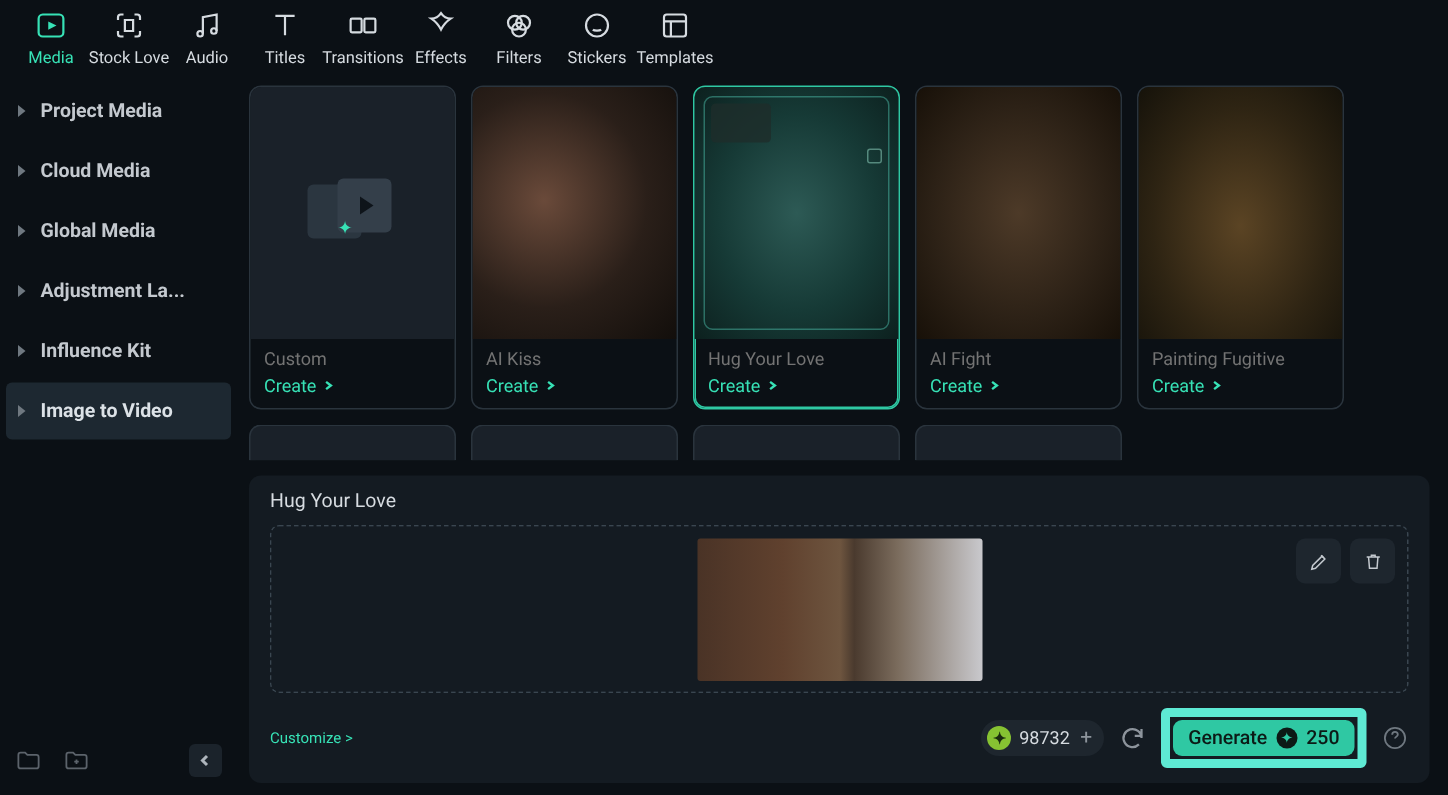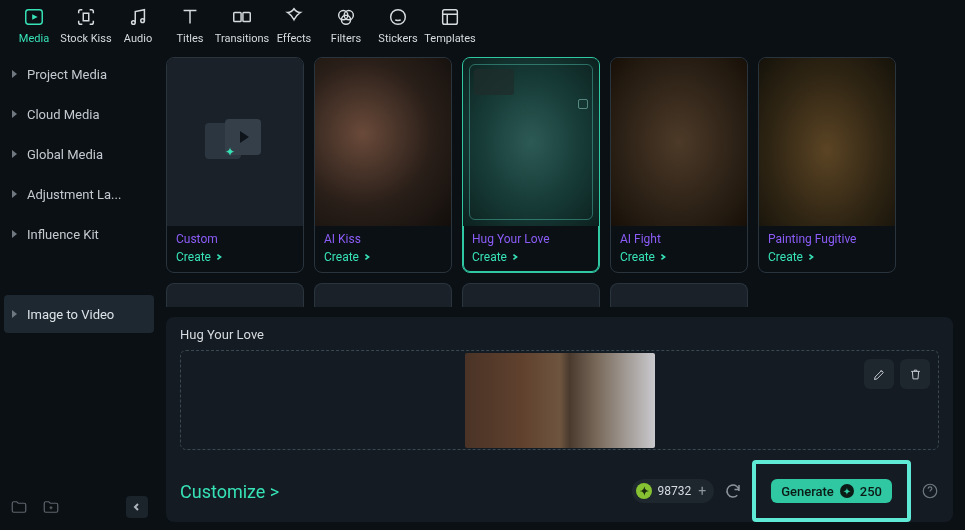--- a/index.html
+++ b/index.html
@@ -10,39 +10,39 @@
 .toolbar { display:flex; gap:0; padding:6px 8px 4px; align-items:flex-start; }
 .tb-item { display:flex; flex-direction:column; align-items:center; width:52px; gap:4px; cursor:pointer; color:#d6dbe0; }
 .tb-item.active { color:#37e2b6; }
 .tb-icon { width:22px; height:22px; display:flex; align-items:center; justify-content:center; }
 .tb-icon svg { width:22px; height:22px; stroke:currentColor; fill:none; stroke-width:1.6; }
 .tb-label { font-size:11px; white-space:nowrap; }
 
 .main { flex:1; display:flex; min-height:0; }
 
 
-.sidebar { width:160px; display:flex; flex-direction:column; padding:6px 6px 6px 4px; gap:2px; }
+.sidebar { width:160px; display:flex; flex-direction:column; padding:6px 6px 6px 4px; gap:2px;font-weight:bold; }
 .sb-item { display:flex; align-items:center; height:38px; padding:0 10px 0 8px; border-radius:4px; cursor:pointer; color:#c4c9cf; gap:10px; font-size:13px; }
 .sb-chev { width:0; height:0; border-left:5px solid #6f7880; border-top:4px solid transparent; border-bottom:4px solid transparent; }
-.sb-item.active { background:#1d2831; color:#dce2e7;margin-top:40px; }
+.sb-item.active { background:#1d2831; color:#dce2e7; }
 
 .sidebar-footer { margin-top:auto; display:flex; align-items:center; gap:14px; padding:6px 6px; }
 .sb-footicon { width:18px; height:18px; color:#5c636b; cursor:pointer; }
 .sb-footicon svg { width:18px; height:18px; stroke:currentColor; fill:none; stroke-width:1.6; }
 .sb-collapse { width:22px; height:22px; background:#1b232b; border-radius:4px; display:flex; align-items:center; justify-content:center; margin-left:auto; cursor:pointer; }
 .sb-collapse svg { width:10px; height:10px; stroke:#aeb5bc; fill:none; stroke-width:2; }
 
 
 .content { flex:1; padding:8px 12px 8px 6px; display:flex; flex-direction:column; gap:10px; min-height:0; min-width:0; }
 .cards { display:flex; gap:10px; }
 .card { width:138px; height:216px; border:1px solid #2a343d; border-radius:8px; display:flex; flex-direction:column; overflow:hidden; cursor:pointer; }
 .card.selected { border:1.5px solid #2fc8a3; box-shadow:0 0 0 1px #2fc8a3 inset; }
 .thumb { flex:1; background:#1a2129; position:relative; }
 .card-footer { padding:6px 9px 8px; }
-.card-title { font-size:12px; color:#8b5cf6; margin-bottom:4px; white-space:nowrap; overflow:hidden; text-overflow:ellipsis; }
+.card-title { font-size:12px; color:#737373; margin-bottom:4px; white-space:nowrap; overflow:hidden; text-overflow:ellipsis; }
 .card-create { font-size:12px; color:#37e2b6; display:flex; align-items:center; gap:4px; }
 .card-create svg { width:8px; height:8px; stroke:#37e2b6; fill:none; stroke-width:2; }
 
 .row2 { display:flex; gap:10px; height:24px; overflow:hidden; }
 .row2 .thumb-mini { width:138px; height:24px; background:#1a2129; border:1px solid #2a343d; border-top-left-radius:8px; border-top-right-radius:8px; border-bottom:none; }
 
 
 .custom-thumb { display:flex; align-items:center; justify-content:center; gap:-10px; }
 .stack { position:relative; width:60px; height:46px; }
 .filebox { position:absolute; width:36px; height:36px; background:#2b3640; border-radius:4px; left:0; top:4px; }
@@ -59,28 +59,28 @@
 
 .editor { flex:1; background:#141b22; border-radius:8px; padding:10px 14px 10px; display:flex; flex-direction:column; min-height:0; }
 .ed-title { font-size:13px; color:#d6dbe0; margin-bottom:8px; }
 .dropzone { flex:1; border:1px dashed #3a4650; border-radius:6px; position:relative; display:flex; align-items:center; justify-content:center; min-height:100px; }
 .dropzone-img { width:190px; height:95px; background:linear-gradient(90deg,#4a3326 0%, #60412e 30%, #6e553f 50%, #4a3a2e 55%, #7a6b5c 70%, #c9c9cd 100%); border-radius:2px; position:relative; }
 .dz-actions { position:absolute; right:8px; top:8px; display:flex; gap:6px; }
 .dz-btn { width:30px; height:30px; background:#1e262e; border-radius:6px; display:flex; align-items:center; justify-content:center; cursor:pointer; }
 .dz-btn svg { width:15px; height:15px; stroke:#c4c9cf; fill:none; stroke-width:1.6; }
 
 .ed-foot { display:flex; align-items:center; margin-top:10px; gap:10px; }
-.customize { color:#37e2b6; font-size:18px; cursor:pointer; display:flex; align-items:flex-end; gap:4px; }
+.customize { color:#37e2b6; font-size:10px; cursor:pointer; display:flex; align-items:flex-end; gap:4px; }
 .spacer { flex:1; }
 .pill { background:#1e262e; border-radius:999px; height:24px; display:flex; align-items:center; padding:0 8px 0 4px; gap:5px; font-size:12px; color:#d6dbe0; }
 .pill .coin { width:16px; height:16px; border-radius:50%; background:#86c232; display:flex; align-items:center; justify-content:center; color:#1a2a0f; font-size:11px; font-weight:bold; }
 .pill .plus { color:#8d949c; font-size:14px; margin-left:2px; }
 .refresh { width:18px; height:18px; cursor:pointer; color:#8d949c; }
 .refresh svg { width:18px; height:18px; stroke:currentColor; fill:none; stroke-width:2; }
-.gen-wrap { border:4px solid #5eead4; padding:15px; border-radius:4px; }
+.gen-wrap { border:6px solid #5eead4; padding:2px; border-radius:4px; }
 .gen-btn { background:#2fc8a3; color:#0c1a16; height:24px; border-radius:6px; padding:0 10px; display:flex; align-items:center; gap:6px; font-size:13px; font-weight:500; cursor:pointer; }
 .gen-btn .coin-dark { width:14px; height:14px; border-radius:50%; background:#0c1a16; color:#2fc8a3; display:flex; align-items:center; justify-content:center; font-size:10px; }
 .help { width:18px; height:18px; color:#6f7880; cursor:pointer; }
 .help svg { width:18px; height:18px; stroke:currentColor; fill:none; stroke-width:1.6; }
 
 
 .hug-frame { position:absolute; inset:6px; border:1px solid rgba(80,200,180,.45); border-radius:6px; pointer-events:none; }
 .hug-frame::before { content:""; position:absolute; left:4px; top:4px; width:40px; height:26px; background:rgba(30,45,42,.8); border-radius:3px; }
 .hug-frame::after { content:""; position:absolute; right:4px; top:34px; width:8px; height:8px; border:1px solid rgba(150,220,200,.5); border-radius:2px; }
 </style>
@@ -99,21 +99,21 @@
         </span>
       <span class="tb-label">Media</span>
     </div>
     <div class="tb-item">
       <span class="tb-icon">
           <svg viewBox="0 0 24 24">
             <path d="M4 8V6a2 2 0 012-2h2m8 0h2a2 2 0 012 2v2m0 8v2a2 2 0 01-2 2h-2m-8 0H6a2 2 0 01-2-2v-2"></path>
             <path d="M9 8h6v8H9z"></path>
           </svg>
         </span>
-      <span class="tb-label">Stock Kiss</span>
+      <span class="tb-label">Stock Love</span>
     </div>
     <div class="tb-item">
       <span class="tb-icon">
           <svg viewBox="0 0 24 24">
             <path d="M9 18V6l10-2v12"></path>
             <circle cx="7" cy="18" r="2"></circle>
             <circle cx="17" cy="16" r="2"></circle>
           </svg>
         </span>
       <span class="tb-label">Audio</span>

